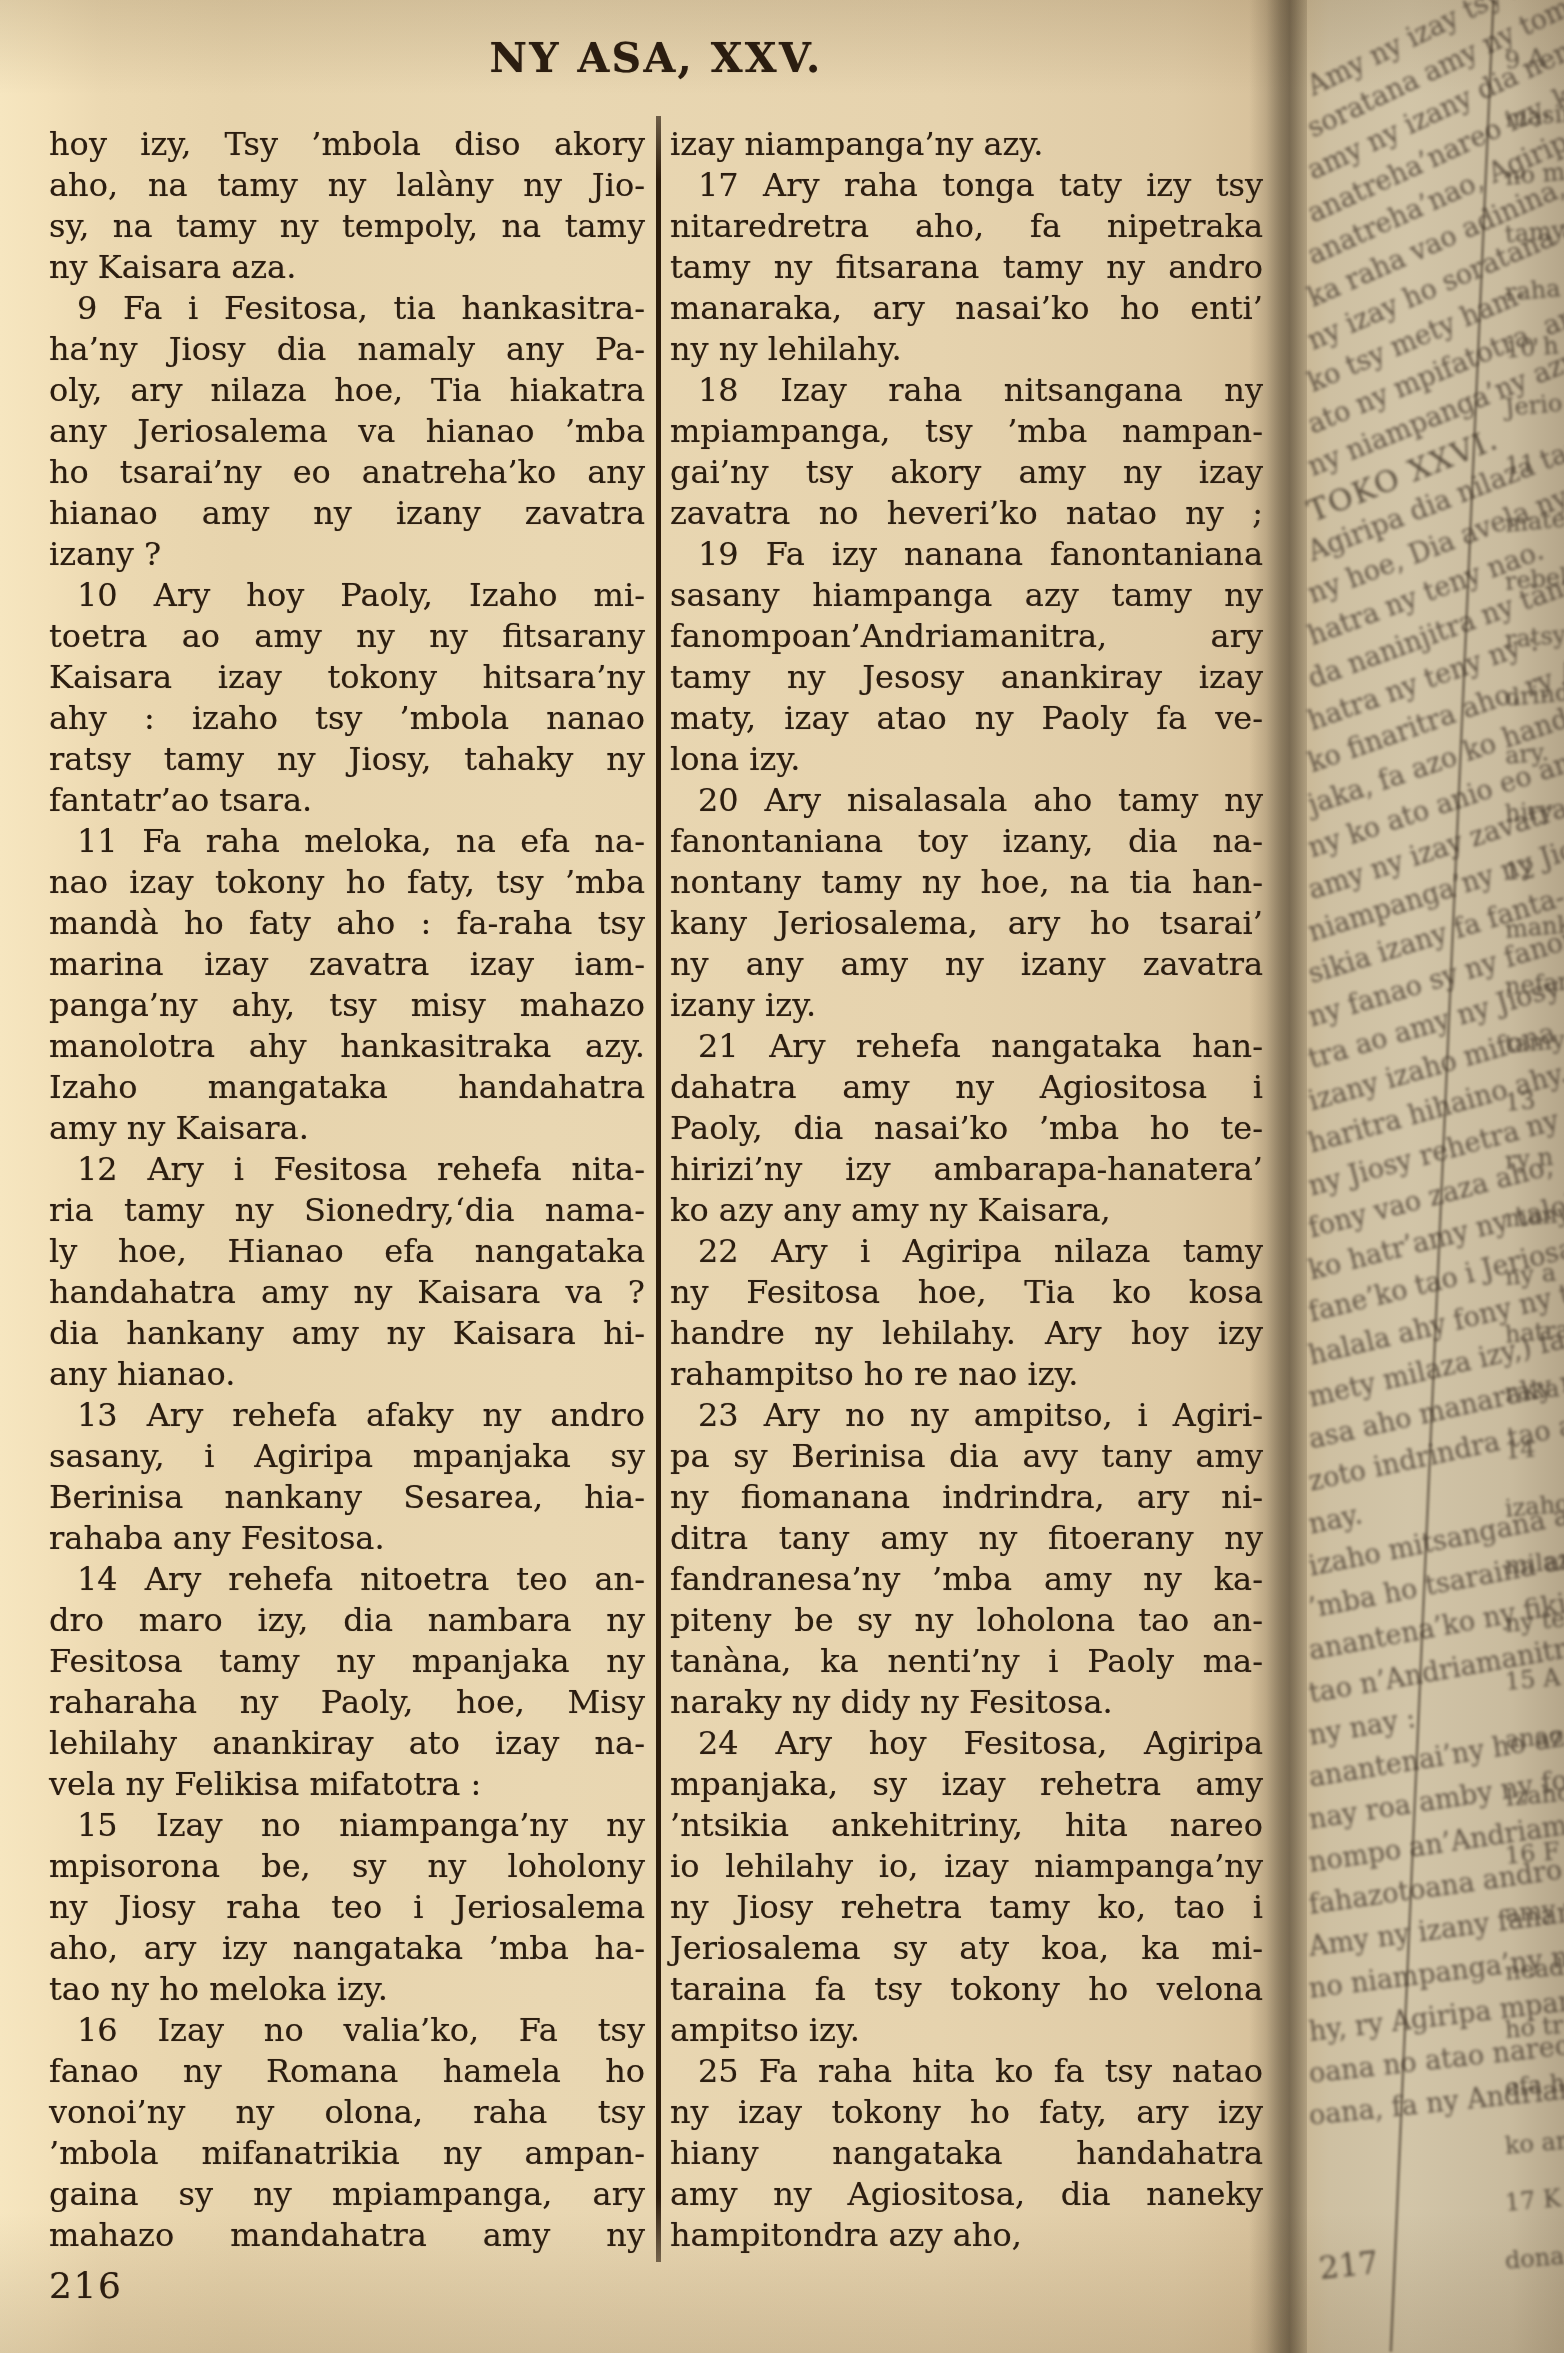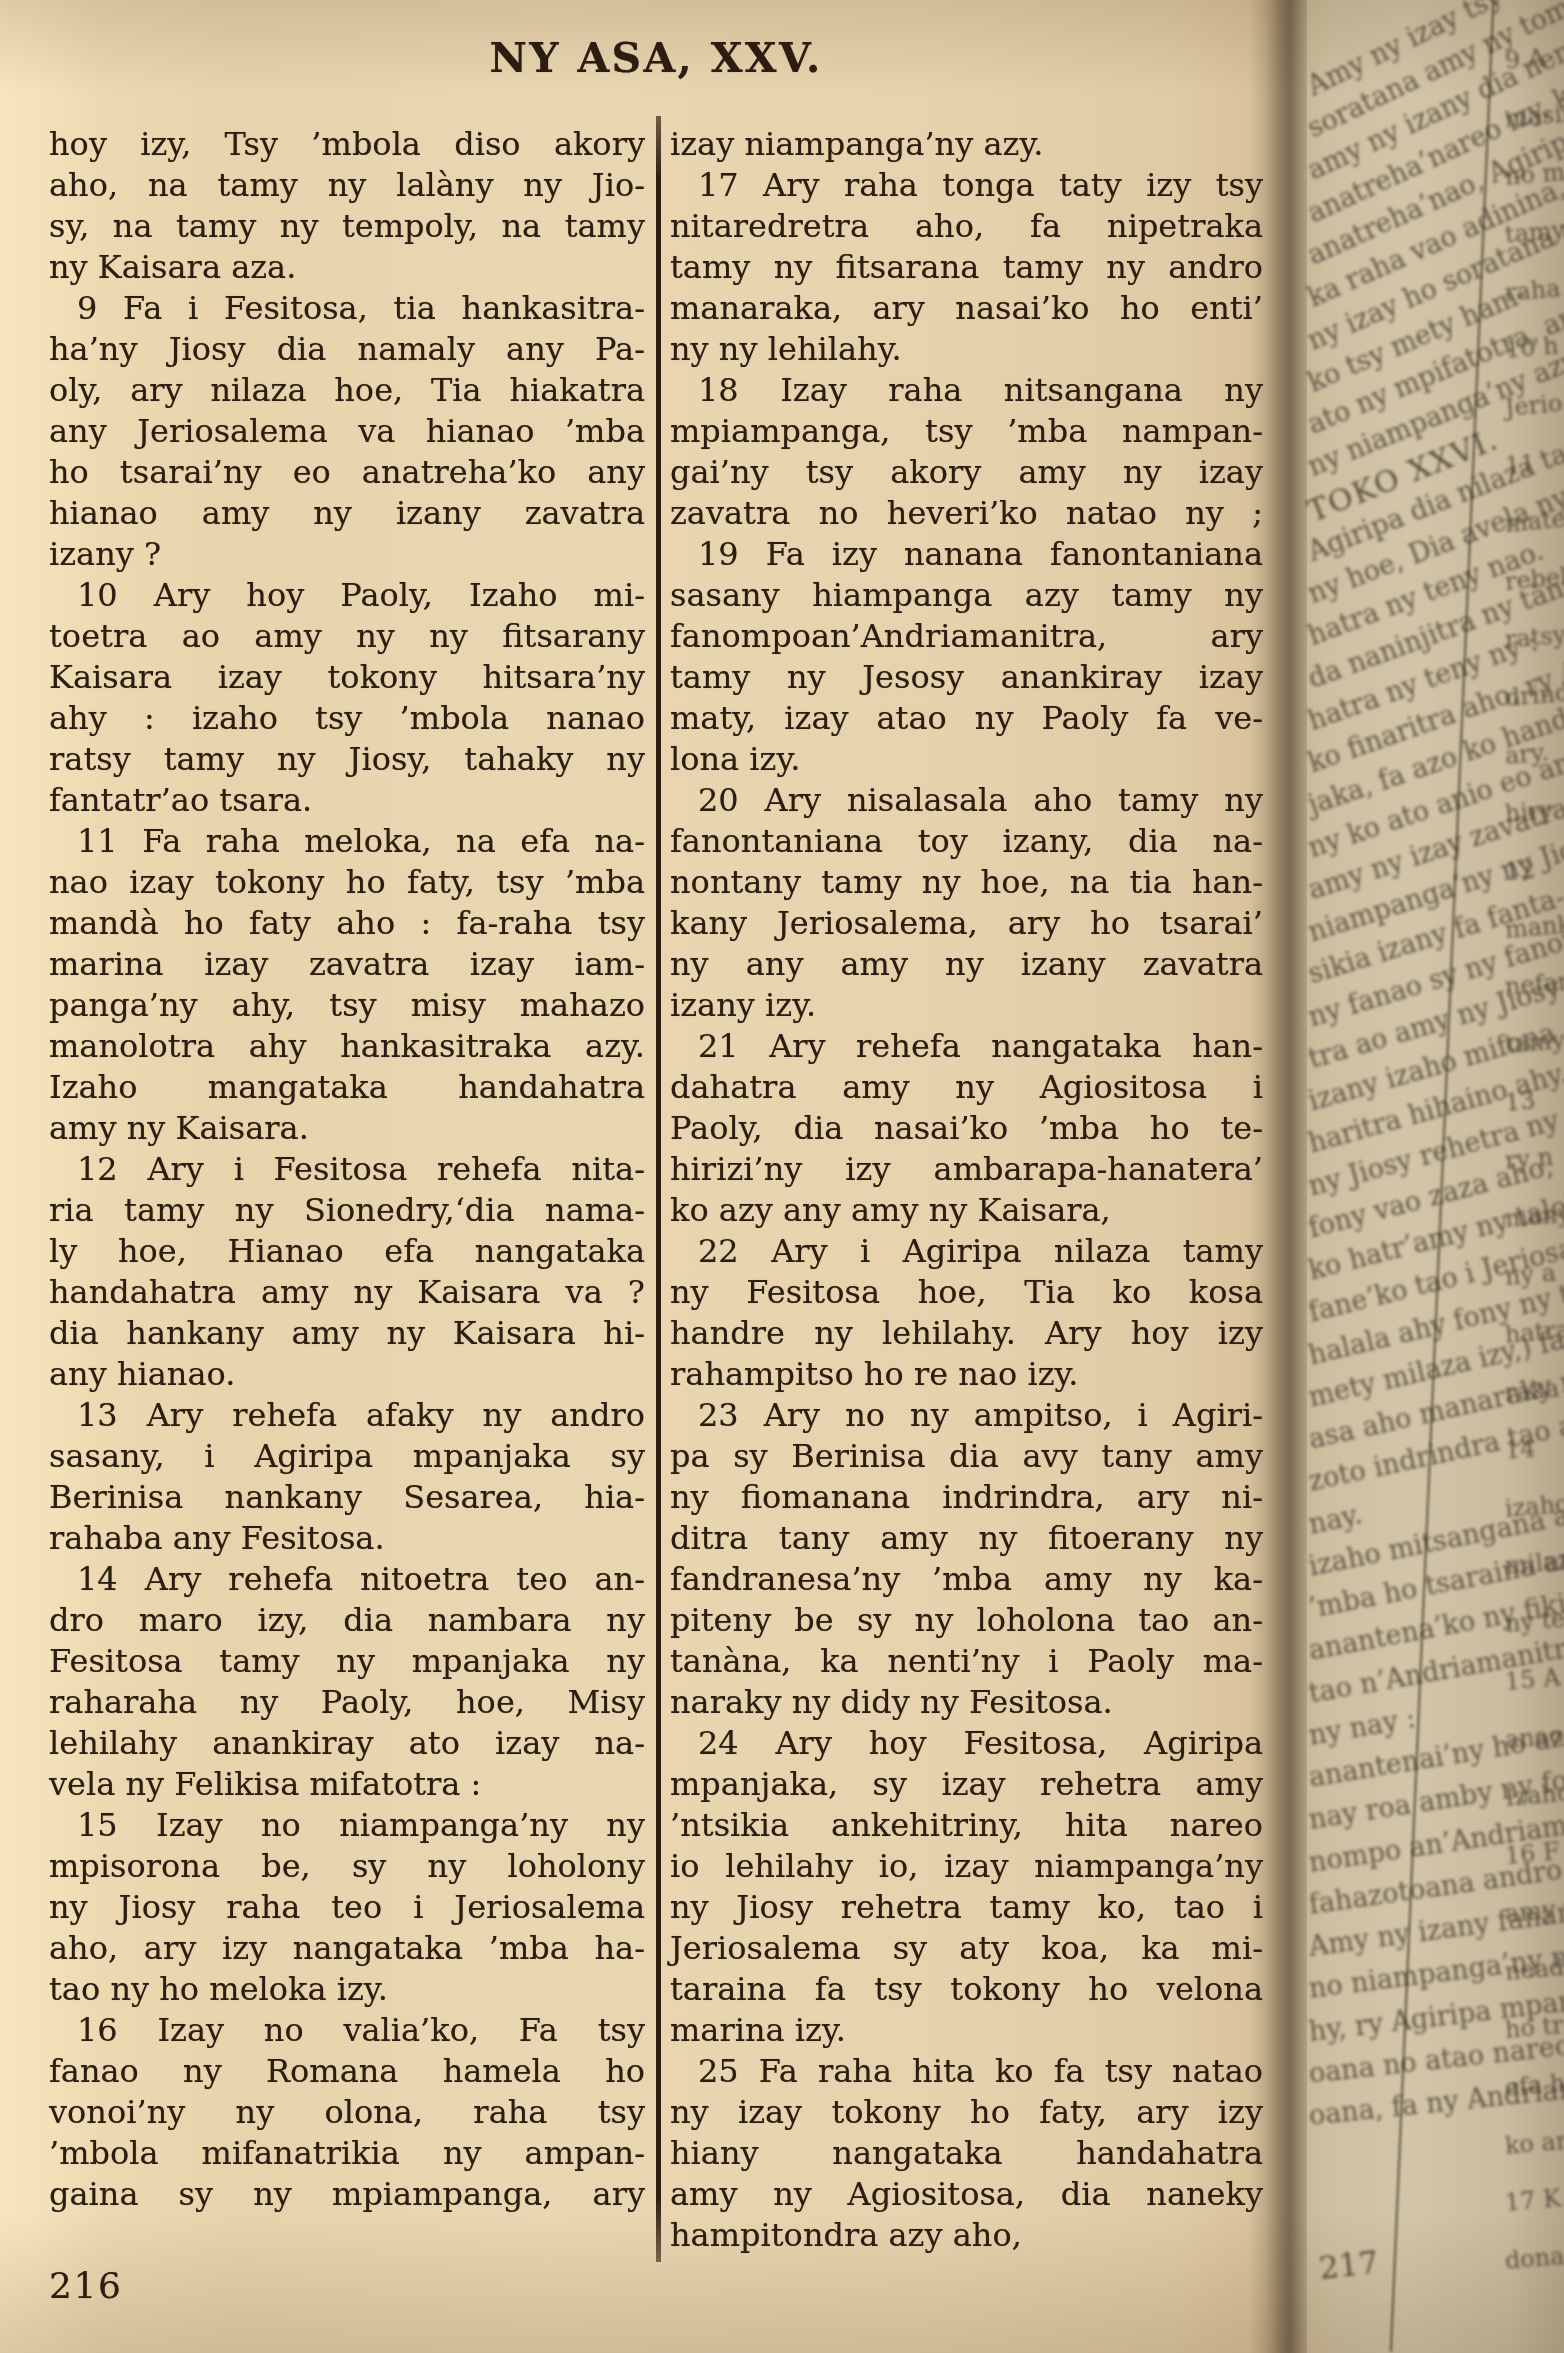--- a/index.html
+++ b/index.html
@@ -131,20 +131,21 @@
         <div class="line just verse">15 Izay no niampanga’ny ny</div>
         <div class="line just">mpisorona be, sy ny loholony</div>
         <div class="line just">ny Jiosy raha teo i Jeriosalema</div>
         <div class="line just">aho, ary izy nangataka ’mba ha-</div>
         <div class="line">tao ny ho meloka izy.</div>
         <div class="line just verse">16 Izay no valia’ko, Fa tsy</div>
         <div class="line just">fanao ny Romana hamela ho</div>
         <div class="line just">vonoi’ny ny olona, raha tsy</div>
         <div class="line just">’mbola mifanatrikia ny ampan-</div>
         <div class="line just">gaina sy ny mpiampanga, ary</div>
+        <div class="line just">mahazo mandahatra amy ny</div>
       </div>
     <div class="divider"></div>
     <div class="col col-right" id="col-right">
         <div class="line">izay niampanga’ny azy.</div>
         <div class="line just verse">17 Ary raha tonga taty izy tsy</div>
         <div class="line just">nitaredretra aho, fa nipetraka</div>
         <div class="line just">tamy ny fitsarana tamy ny andro</div>
         <div class="line just">manaraka, ary nasai’ko ho enti’</div>
         <div class="line">ny ny lehilahy.</div>
         <div class="line just verse">18 Izay raha nitsangana ny</div>
@@ -180,21 +181,21 @@
         <div class="line just">piteny be sy ny loholona tao an-</div>
         <div class="line just">tanàna, ka nenti’ny i Paoly ma-</div>
         <div class="line">naraky ny didy ny Fesitosa.</div>
         <div class="line just verse">24 Ary hoy Fesitosa, Agiripa</div>
         <div class="line just">mpanjaka, sy izay rehetra amy</div>
         <div class="line just">’ntsikia ankehitriny, hita nareo</div>
         <div class="line just">io lehilahy io, izay niampanga’ny</div>
         <div class="line just">ny Jiosy rehetra tamy ko, tao i</div>
         <div class="line just">Jeriosalema sy aty koa, ka mi-</div>
         <div class="line just">taraina fa tsy tokony ho velona</div>
-        <div class="line">marina izy.</div>
+        <div class="line">ampitso izy.</div>
         <div class="line just verse">25 Fa raha hita ko fa tsy natao</div>
         <div class="line just">ny izay tokony ho faty, ary izy</div>
         <div class="line just">hiany nangataka handahatra</div>
         <div class="line just">amy ny Agiositosa, dia naneky</div>
         <div class="line">hampitondra azy aho,</div>
       </div>
     <div class="pagenum">216</div>
   </div>
 
   <div class="fold-shadow"></div>

